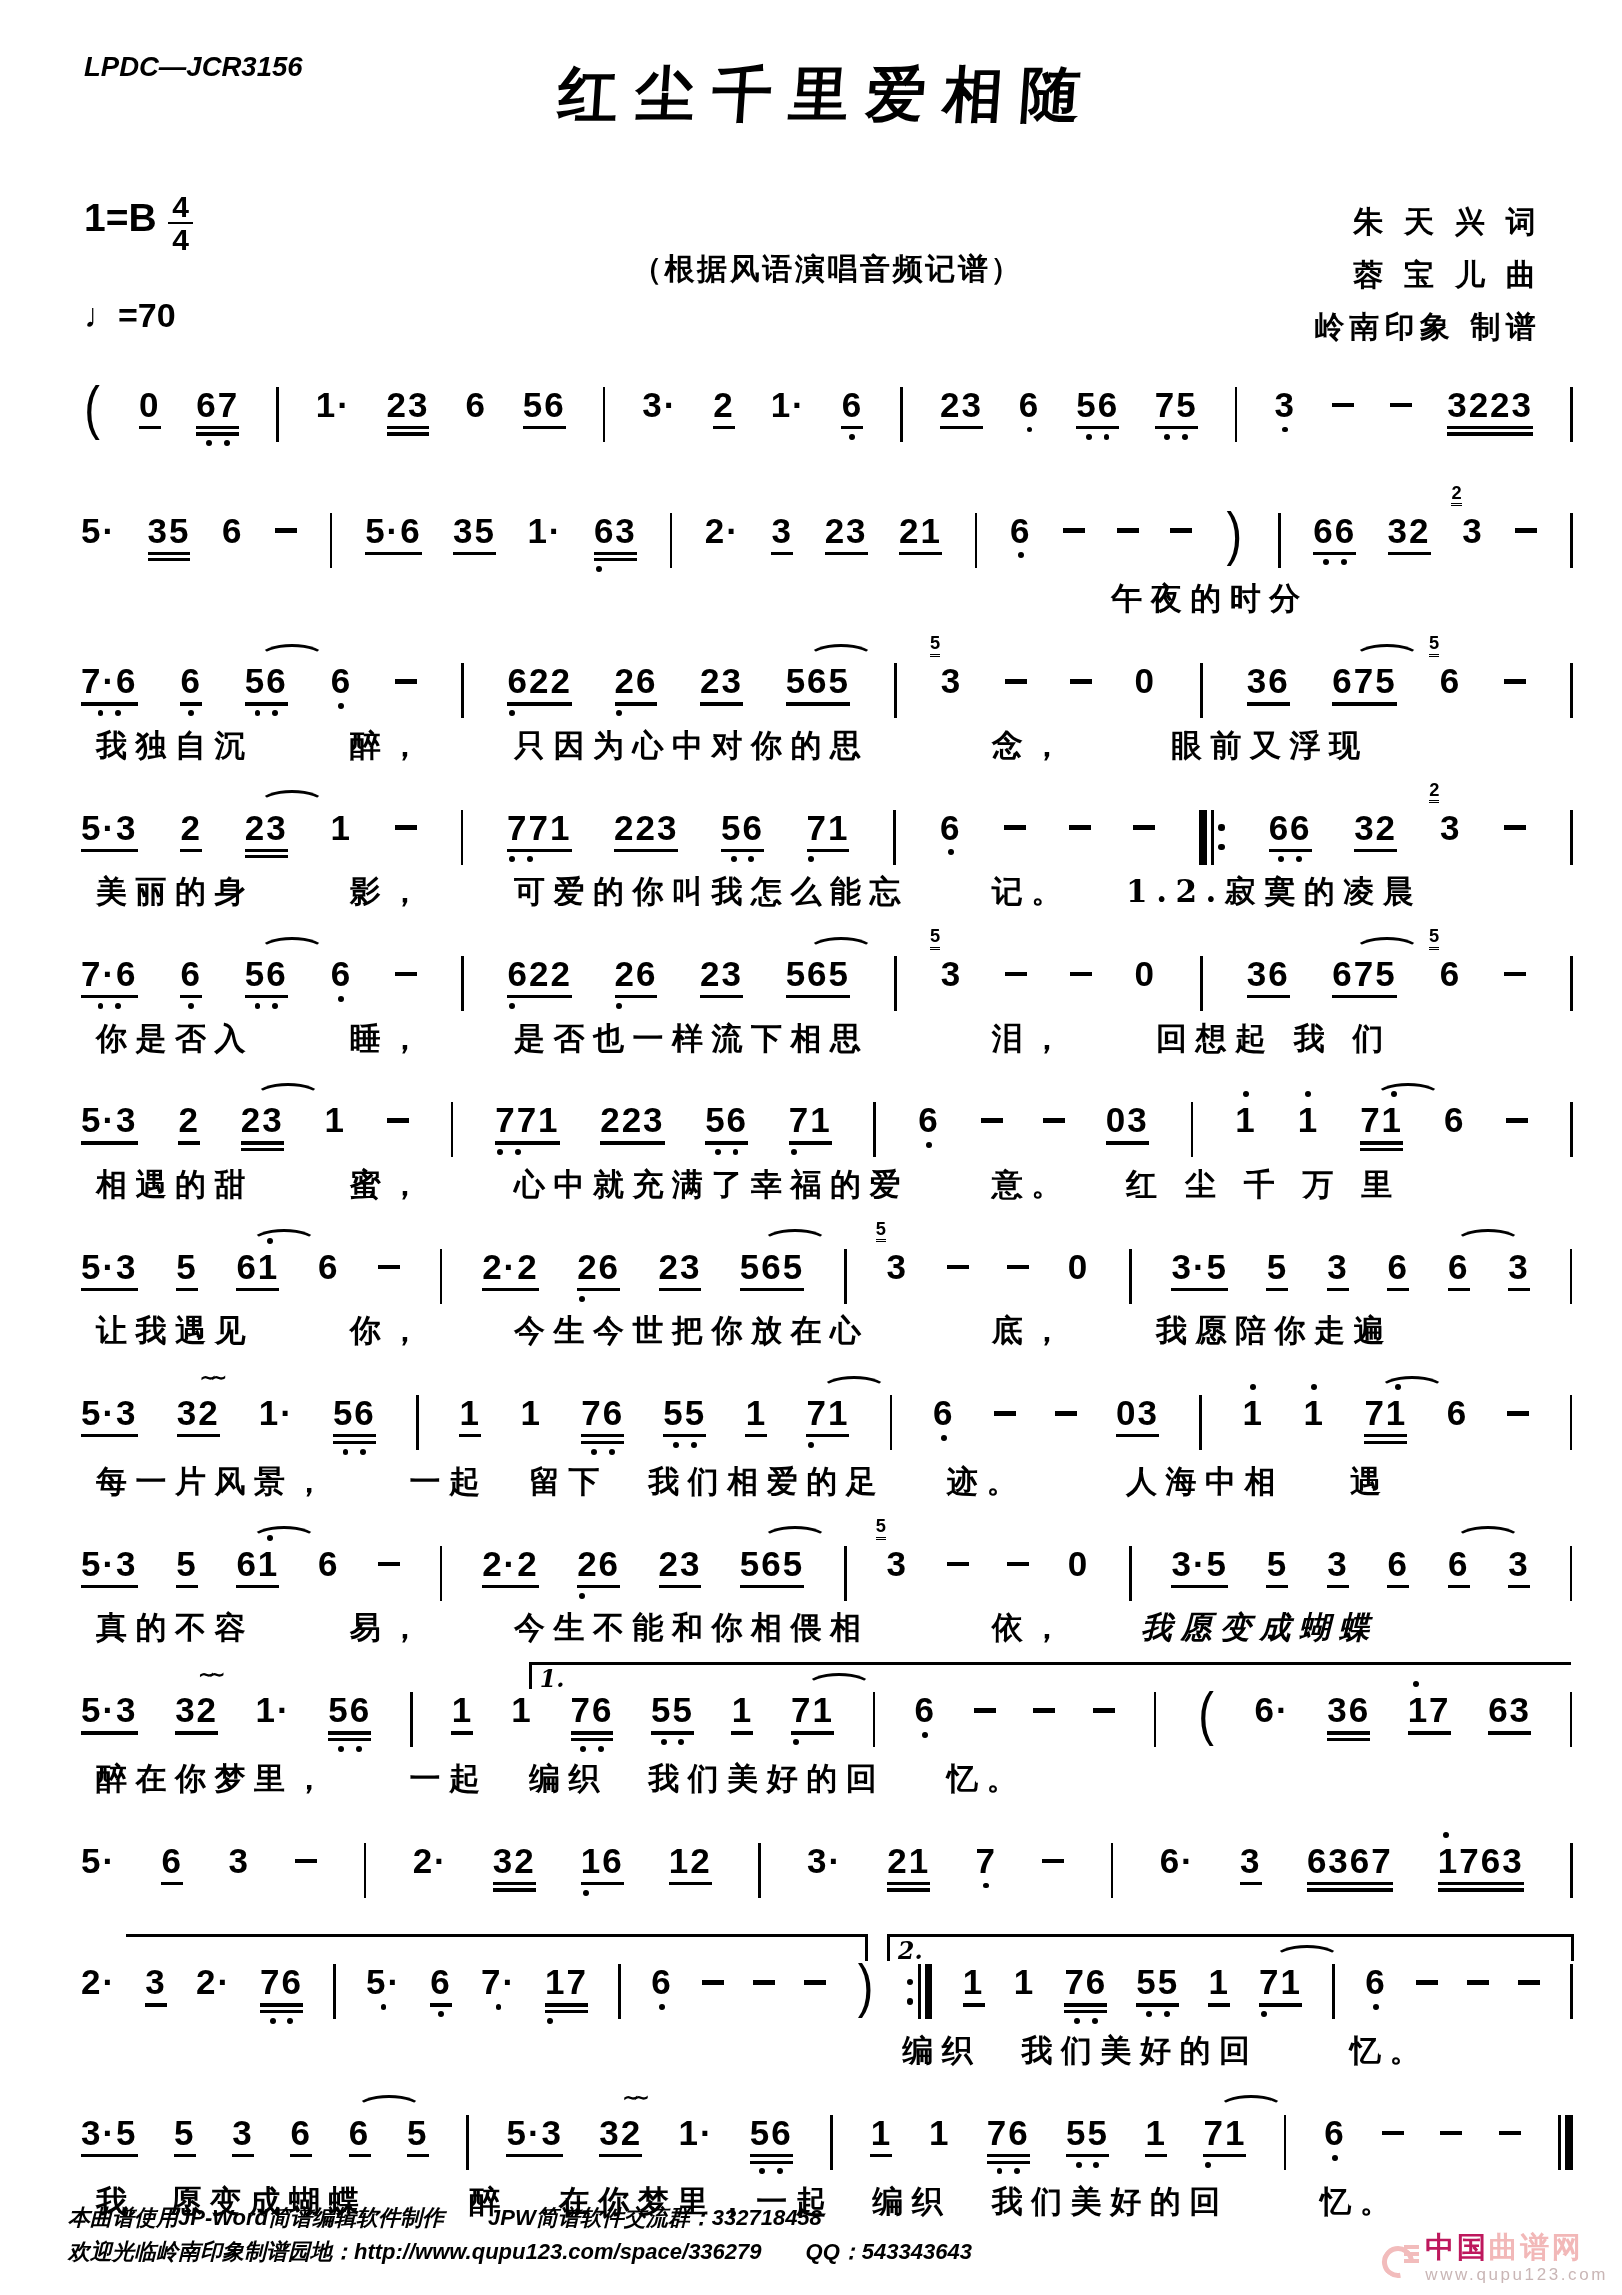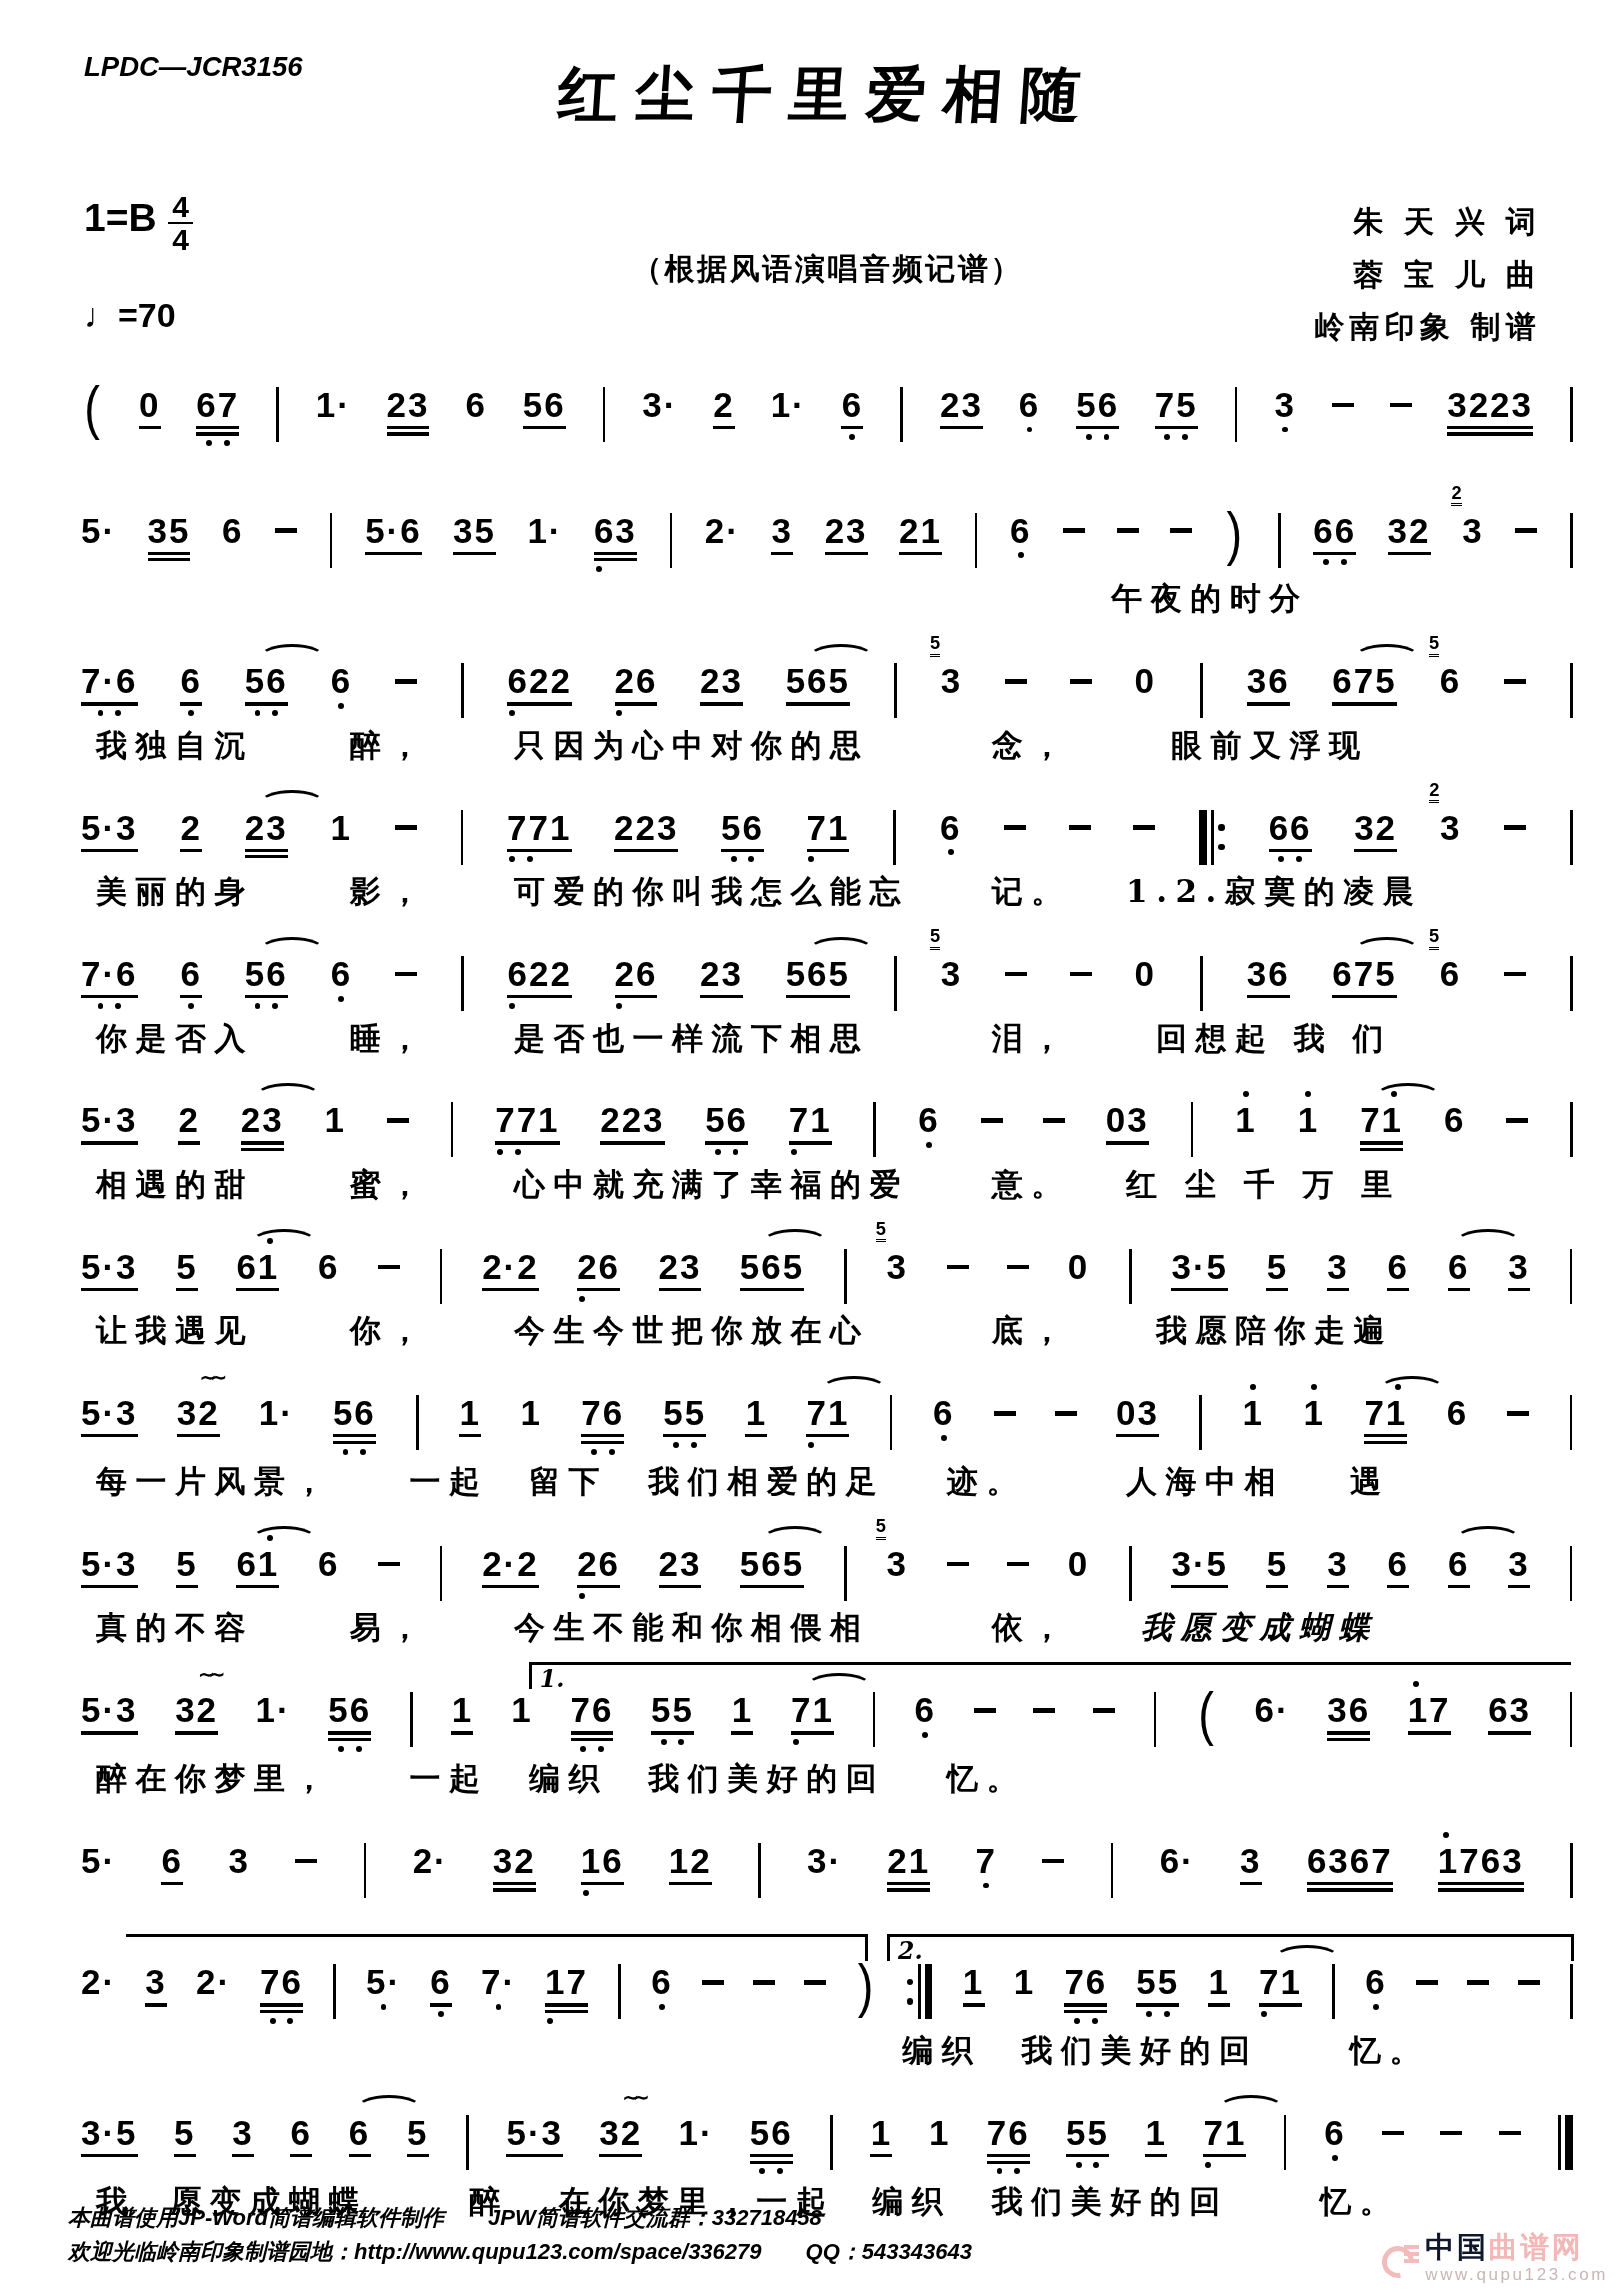--- a/index.html
+++ b/index.html
@@ -56,21 +56,21 @@
   
   .footer{position:absolute;left:68px;bottom:26px;font-style:italic;font-weight:bold;font-size:22px;line-height:1.55;}
   .watermark{position:absolute;right:31px;bottom:11.8px;display:flex;align-items:flex-end;gap:6.5px;}
   .wm-logo{position:relative;width:37px;height:37px;margin-bottom:3.9px;}
   .wm-c{position:absolute;left:0;top:3.9px;width:22px;height:22px;border:5.9px solid #f2bcbc;
         border-right-color:transparent;border-radius:50%;transform:rotate(35deg);}
   .wm-e{position:absolute;right:0;top:2.6px;display:flex;flex-direction:column;gap:3.3px;}
   .wm-e i{display:block;width:14.4px;height:3.9px;background:#f2bcbc;}
   .wm-text{line-height:1;}
   .wm-cn{font-family:"DejaVu Serif",serif;font-weight:bold;font-size:29px;letter-spacing:2.6px;}
-  .wm-cn .g1{color:#0f172a;} .wm-cn .g2{color:#f2b8b8;}
+  .wm-cn .g1{color:#be185d;} .wm-cn .g2{color:#f2b8b8;}
   .wm-url{color:#c9b6b6;font-size:17px;letter-spacing:2.6px;margin-top:3.9px;}
 </style>
 </head>
 <body>
 
 <div class="sheet">
 
   <div class="header">
     <div class="code">LPDC—JCR3156</div>
     <div class="title">红尘千里爱相随</div>

